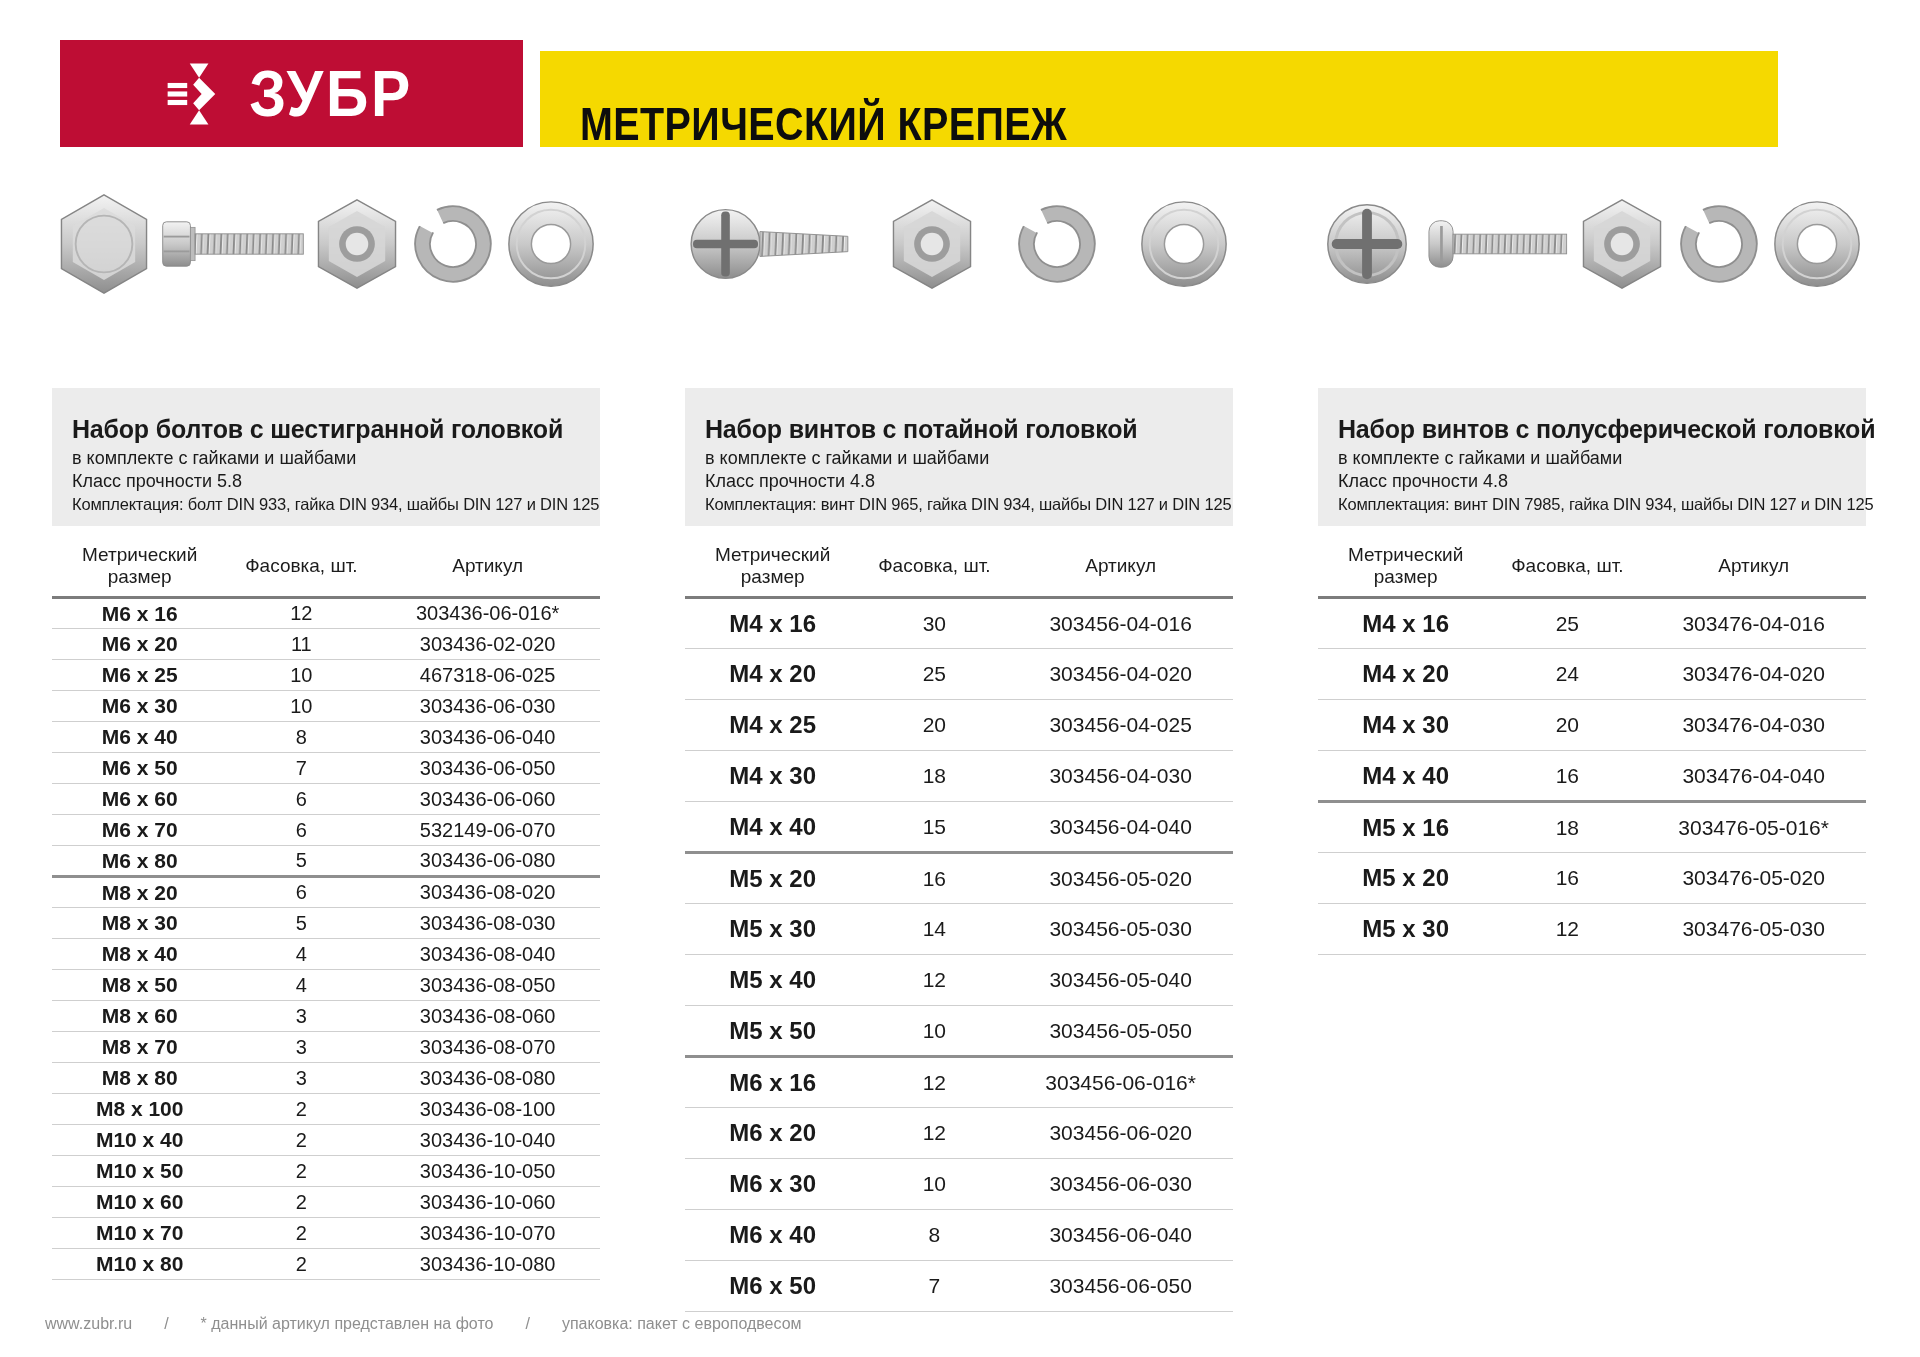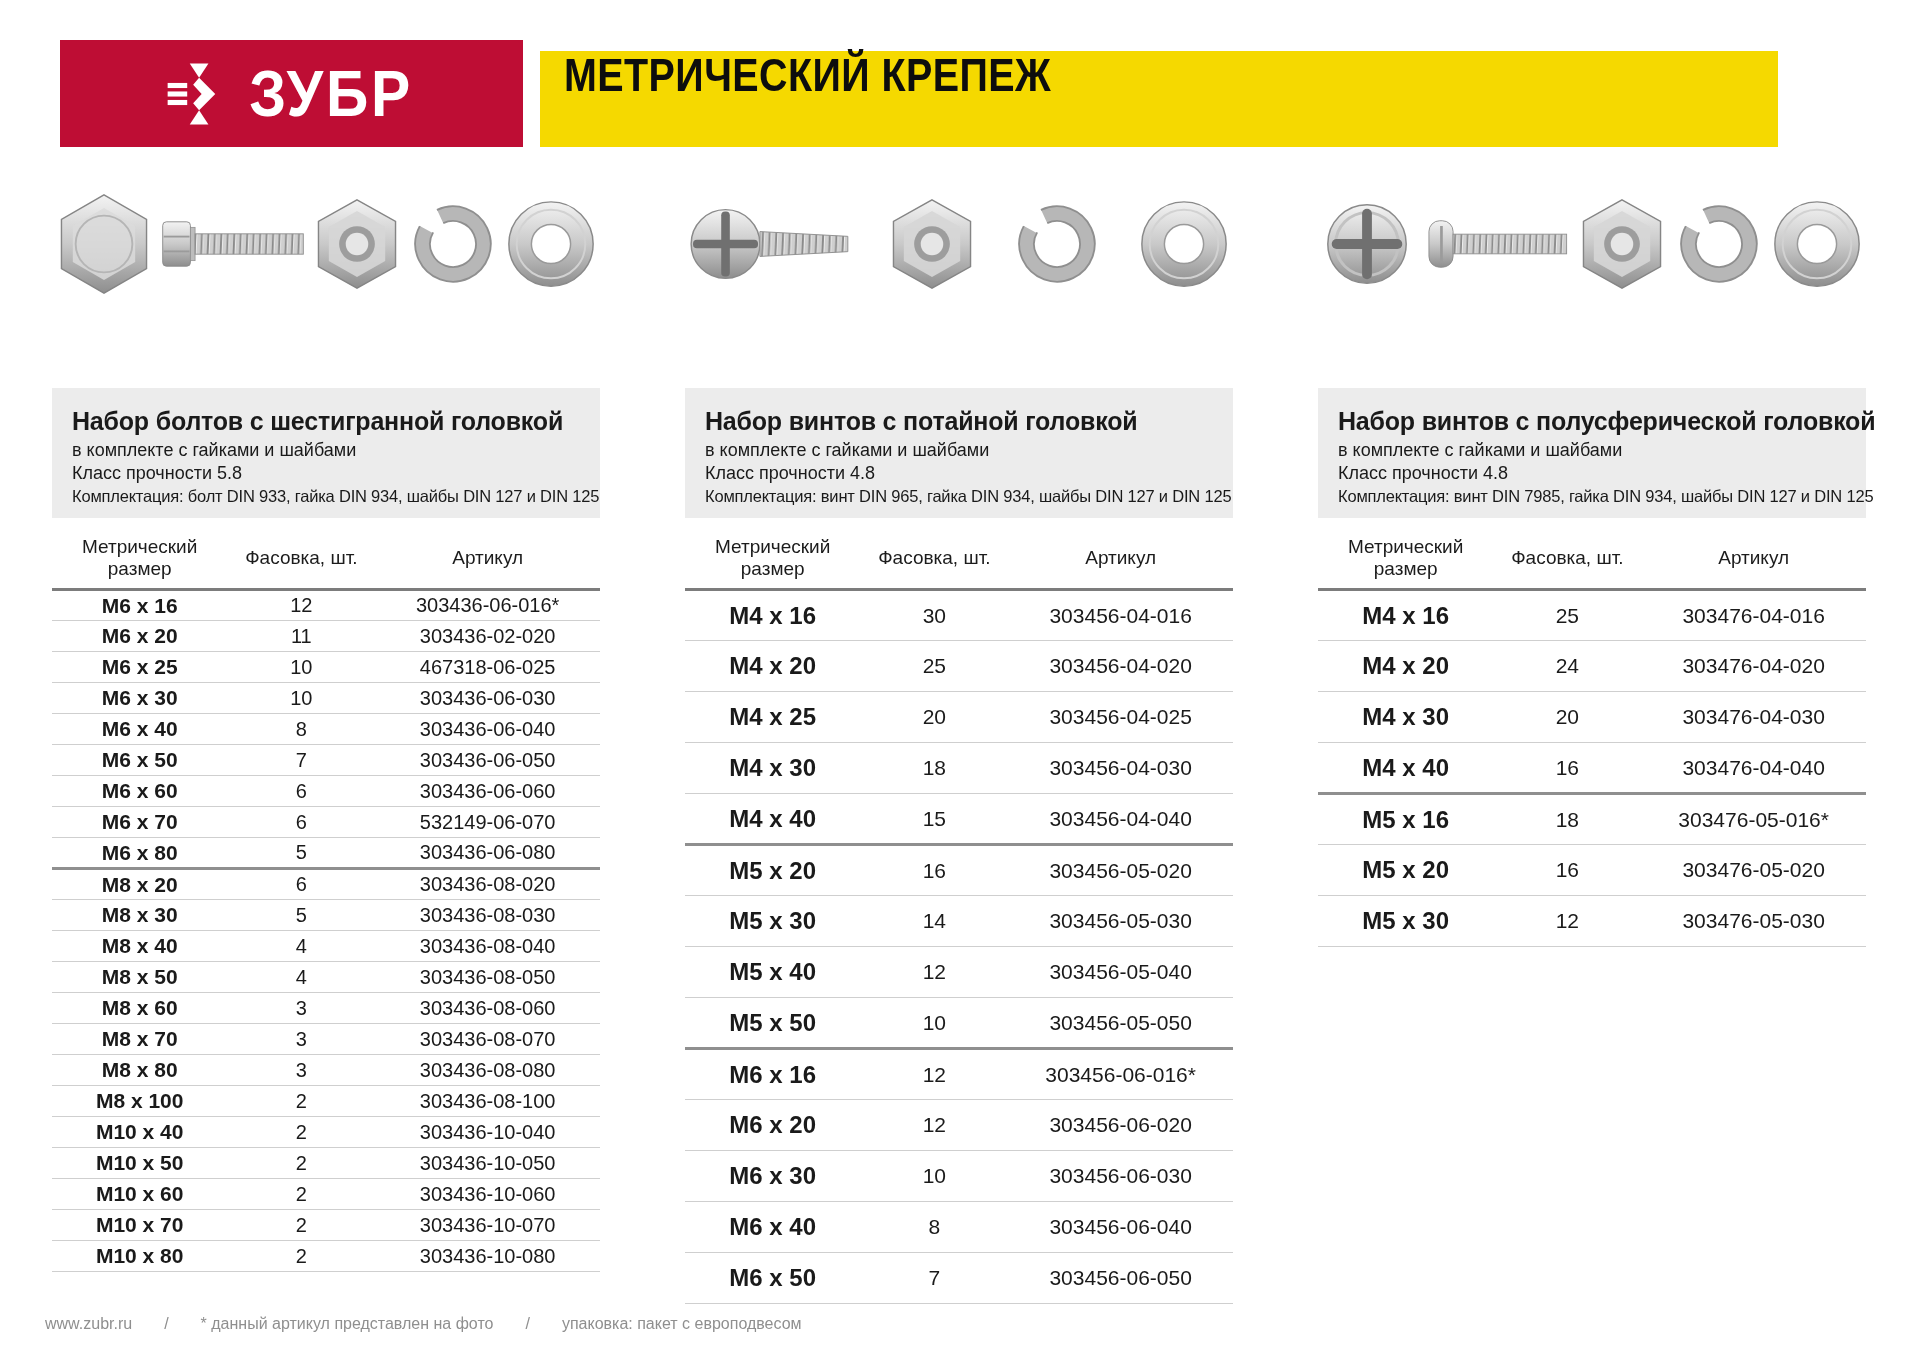--- a/index.html
+++ b/index.html
@@ -26,42 +26,42 @@
     background:var(--brand-red);
     display:flex;align-items:center;justify-content:center;gap:16px;
   }
   .brand-text{
     color:#fff;font-weight:bold;font-size:64px;letter-spacing:3px;
     transform:scaleX(.92);transform-origin:center;line-height:1;
   }
   .banner{
     position:absolute;left:540px;top:51px;width:1238px;height:96px;
     background:var(--brand-yellow);
-    display:flex;align-items:flex-start;padding-left:24px;
+    display:flex;align-items:flex-end;padding-left:40px;
   }
   .banner-text{
     font-weight:bold;font-size:47px;color:#0d0d0d;line-height:1;
     transform:scaleX(.84);transform-origin:left center;letter-spacing:.5px;
   }
   
   .content{
     position:absolute;left:52px;top:178px;width:1816px;
     display:flex;gap:85px;align-items:flex-start;
   }
   .col{width:548px}
   .photos{
     height:132px;margin-bottom:78px;
     display:flex;align-items:center;justify-content:space-between;
   }
   .info{
     background:var(--block-gray);
     padding:10px 20px 10px;
   }
   .info h2{
-    margin:8px 0 3px;font-size:25px;line-height:30px;font-weight:bold;letter-spacing:-.2px;
+    margin:16px 0 3px;font-size:25px;line-height:30px;font-weight:bold;letter-spacing:-.2px;
     white-space:nowrap;
   }
   .info p{margin:0;font-size:18px;line-height:23px;white-space:nowrap}
   .info p.small{font-size:16.5px;letter-spacing:-.2px}
   
   table.spec{
     width:100%;border-collapse:collapse;margin-top:18px;table-layout:fixed;
   }
   table.spec th{
     font-weight:normal;font-size:19px;color:#1c1c1c;

